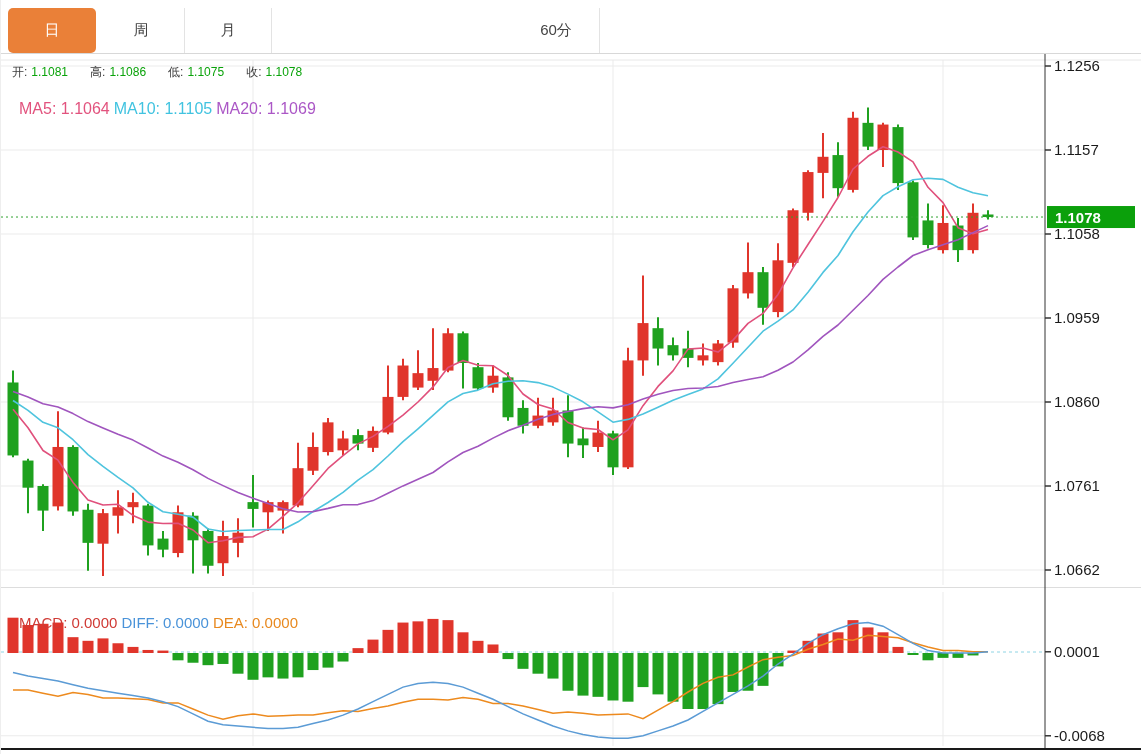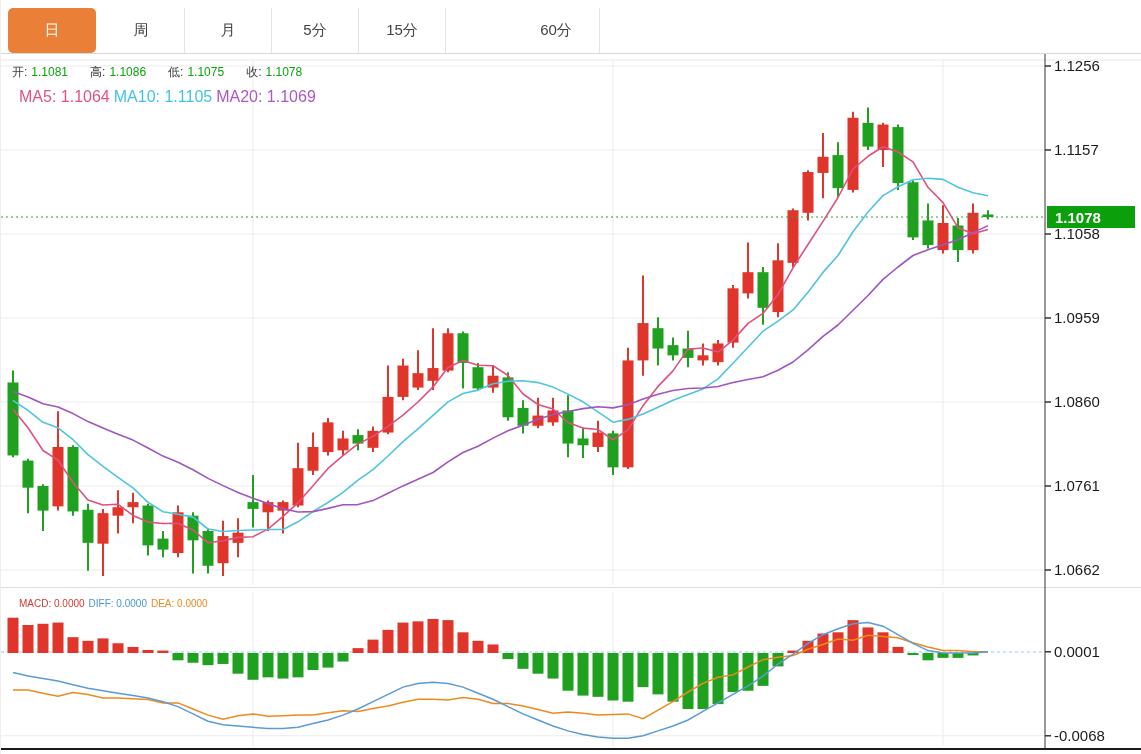--- a/index.html
+++ b/index.html
@@ -9,25 +9,25 @@
   .tabbar{position:absolute;left:0;top:0;width:1141px;height:53px;background:#fff;border-bottom:1px solid #d8d8d8;z-index:5;}
   .tab{position:absolute;top:8px;height:45px;width:87px;line-height:44px;text-align:center;
        font-size:15px;color:#444;border-right:1px solid #e3e3e3;background:#fff;cursor:pointer;box-sizing:border-box;}
   .tab.active{background:#ea8038;color:#fff;border-radius:5px;border-right:none;width:88px;left:7px;top:8px;}
   
   .legend{position:absolute;z-index:6;white-space:nowrap;}
   .legend span{margin-right:4px;}
   .ohlc{left:11px;top:64px;font-size:12px;}
   .ohlc .lbl{color:#3c3c3c;}
   .ohlc .val{color:#0aa30a;margin-right:22px;}
-  .marow{left:18px;top:88px;font-size:16px;}
+  .marow{left:18px;top:100px;font-size:16px;}
   .ma5{color:#e2537e;margin-right:26px;}
   .ma10{color:#41c3e0;margin-right:26px;}
   .ma20{color:#ab57c6;}
-  .macdrow{left:18px;top:598px;font-size:10px;}
+  .macdrow{left:18px;top:614px;font-size:15px;}
   .macd-m{color:#d03a35;margin-right:24px;}
   .macd-diff{color:#4a93d9;margin-right:24px;}
   .macd-dea{color:#e8891f;}
 </style>
 </head>
 <body>
 
 <div class="app">
 
   <svg id="chart" width="1141" height="754">
@@ -300,22 +300,20 @@
       <g>
         <rect x="1046" y="206.03030303030334" width="88" height="22" fill="#0ba00b"></rect>
         <text x="1054" y="222.53030303030334" font-size="15" font-weight="bold" fill="#fff">1.1078</text>
       </g>
     </svg>
 
   <div class="tabbar">
     <div class="tab active" style="left:7px">日</div>
     <div class="tab" style="left:97px">周</div>
     <div class="tab" style="left:184px">月</div>
-    <div class="tab" style="left:271px">5分</div>
-    <div class="tab" style="left:358px">15分</div>
     <div class="tab" style="left:512px">60分</div>
   </div>
 
   <div class="legend ohlc">
     <span class="lbl">开:</span><span class="val">1.1081</span><span class="lbl">高:</span><span class="val">1.1086</span><span class="lbl">低:</span><span class="val">1.1075</span><span class="lbl">收:</span><span class="val">1.1078</span>
   </div>
 
   <div class="legend marow">
     <span class="ma5">MA5: 1.1064</span><span class="ma10">MA10: 1.1105</span><span class="ma20">MA20: 1.1069</span>
   </div>

